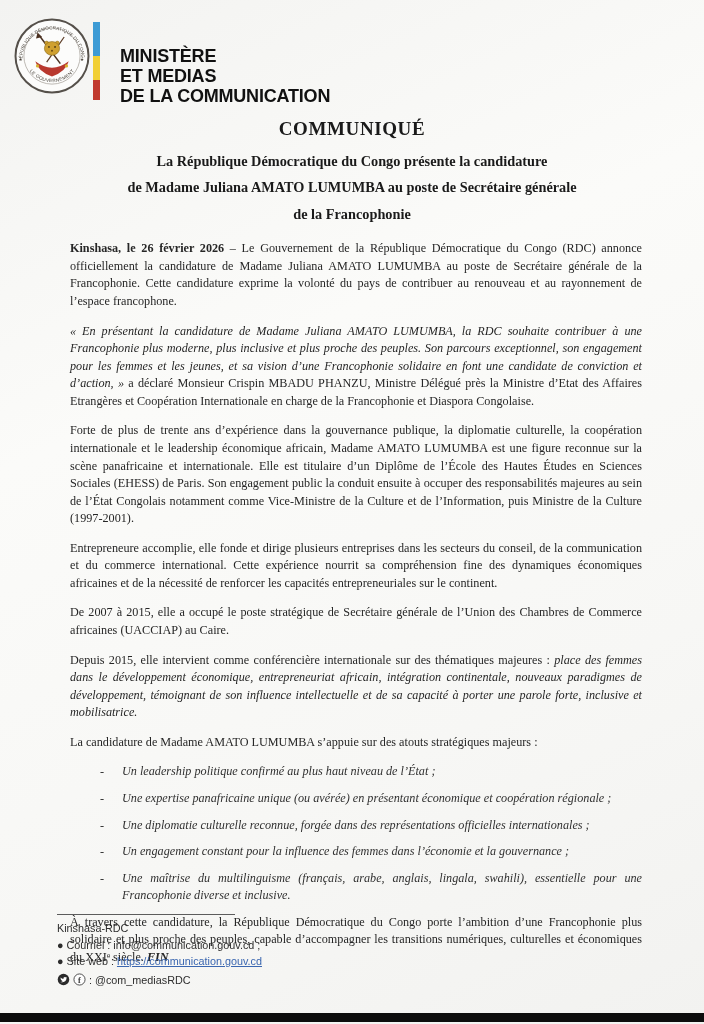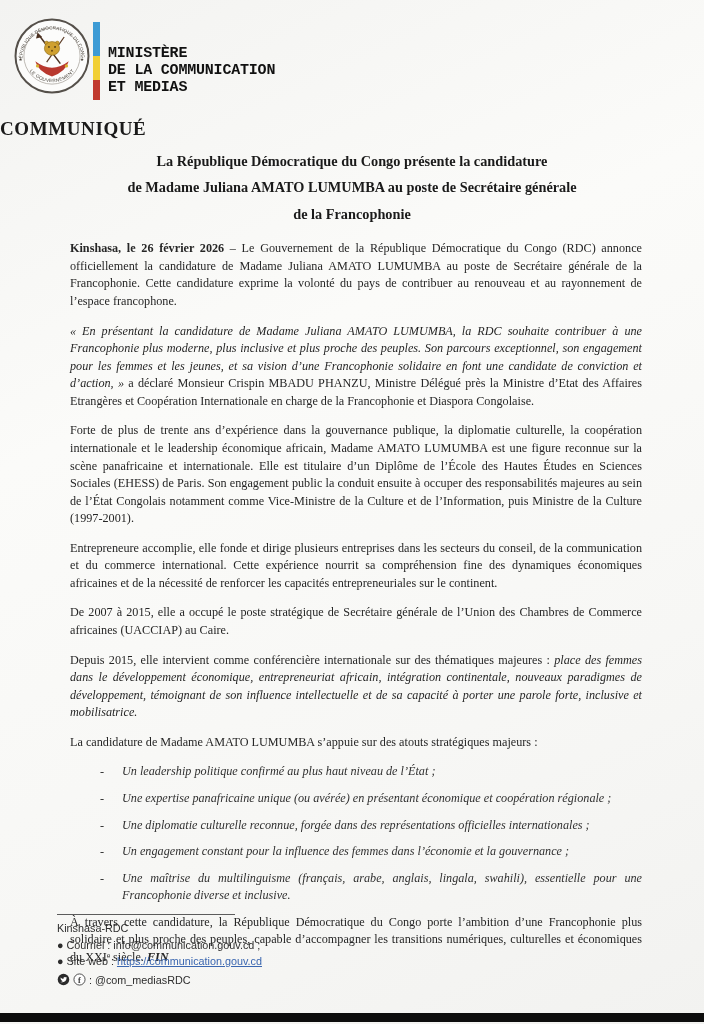--- a/index.html
+++ b/index.html
@@ -7,25 +7,25 @@
   .page{
     width:704px;height:1024px;position:relative;overflow:hidden;
     background:linear-gradient(155deg,#f3f3f1 0%,#fbfbf9 35%,#f7f7f5 70%,#f2f2f0 100%);
     font-family:"Liberation Serif",serif;color:#222;
   }
   
   .header{position:relative;height:104px;}
   .seal{position:absolute;left:14px;top:18px;width:76px;height:76px;}
   .flag-bar{position:absolute;left:93px;top:22px;width:7px;height:78px;}
   .ministry{
-    position:absolute;left:108px;top:46px;
-    font-family:Liberation Mono, monospace;font-weight:bold;
-    font-size:15px;line-height:1.12;letter-spacing:-0.2px;color:#111;
+    position:absolute;left:120px;top:46px;
+    font-family:Liberation Sans, sans-serif;font-weight:bold;
+    font-size:18px;line-height:1.12;letter-spacing:-0.2px;color:#111;
   }
-  .title{font-size:19px;font-weight:bold;letter-spacing:.6px;margin:14px 0 8px;color:#1a1a1a;}
+  .title{font-size:19px;font-weight:bold;letter-spacing:.6px;text-align:center;margin:14px 0 8px;color:#1a1a1a;}
   .subtitle{font-size:14.3px;font-weight:bold;text-align:center;line-height:1.85;color:#1a1a1a;}
   
   .main{margin:13px 62px 0 70px;font-size:12.2px;line-height:1.44;text-align:justify;color:#262626;}
   p.para{margin:0 0 12px;}
   .b{font-weight:bold;}
   .i{font-style:italic;}
   .list-intro{margin:0 0 10px;}
   .bullet-row{display:flex;margin:0 0 9px;padding-left:30px;font-style:italic;color:#303030;}
   .bullet-dash{width:22px;flex:none;}
   .bullet-text{flex:1;}
@@ -81,22 +81,22 @@
     </svg>
 
     <svg class="flag-bar" viewBox="0 0 7 78" preserveAspectRatio="none">
       <rect x="0" y="0" width="7" height="34" fill="#3d9bd5"></rect>
       <rect x="0" y="34" width="7" height="24" fill="#f1cf35"></rect>
       <rect x="0" y="58" width="7" height="20" fill="#c13a2f"></rect>
     </svg>
 
     <div class="ministry">
       <div>MINISTÈRE</div>
+      <div>ET MEDIAS</div>
       <div>DE LA COMMUNICATION</div>
-      <div>ET MEDIAS</div>
     </div>
   </div>
 
   <div class="title">COMMUNIQUÉ</div>
 
   <div class="subtitle">
     <div>La République Démocratique du Congo présente la candidature</div>
     <div>de Madame Juliana AMATO LUMUMBA au poste de Secrétaire générale</div>
     <div>de la Francophonie</div>
   </div>

